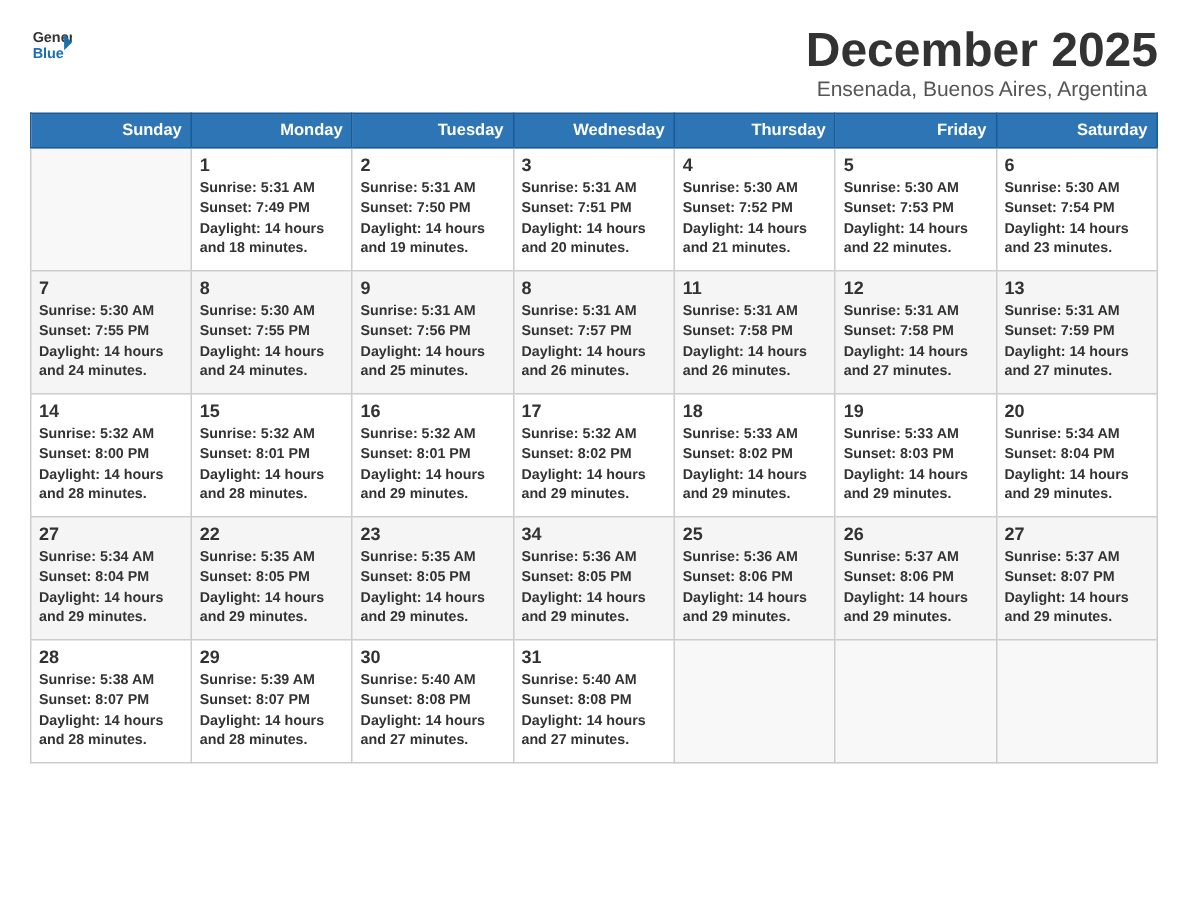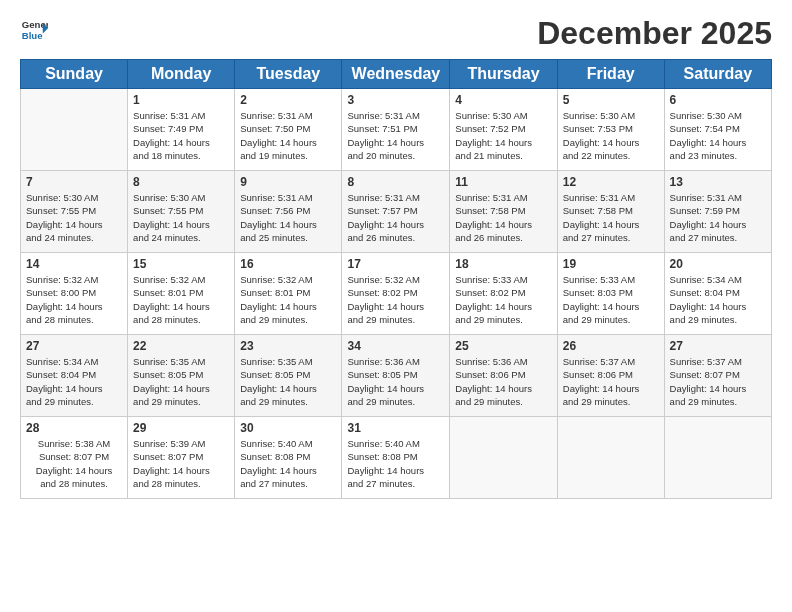--- a/index.html
+++ b/index.html
@@ -45,24 +45,24 @@
       color: #555;
     }
     .calendar {
       width: 100%;
       border-collapse: collapse;
       border: 1px solid #ccc;
     }
     .calendar th {
       background: #2e75b6;
       color: #fff;
-      font-size: 16px;
+      font-size: 11px;
       font-weight: bold;
       padding: 5px 6px;
-      text-align: center;
+      text-align: right;
       border: 1px solid #1a5a96;
     }
     .calendar td {
       border: 1px solid #ccc;
       vertical-align: top;
       padding: 4px 5px;
       width: 108px;
       height: 82px;
       background: #fff;
     }
@@ -73,39 +73,41 @@
       font-size: 12px;
       font-weight: bold;
       color: #333;
       display: block;
       margin-bottom: 2px;
     }
     .day-info {
       font-size: 9.5px;
       color: #333;
       line-height: 1.4;
+      font-weight: bold;
     }
     .row-shade {
       background: #f5f5f5 !important;
     }
   </style>
 </head>
 <body>
 
 <div class="page">
   <div class="header">
     <div class="logo">
       <svg class="logo-icon" viewBox="0 0 32 32">
         <text x="2" y="14" font-size="11" font-weight="bold" fill="#333">General</text>
         <text x="2" y="26" font-size="11" font-weight="bold" fill="#1a6faf">Blue</text>
         <polygon points="26,8 32,14 26,20" fill="#1a6faf"></polygon>
       </svg>
     </div>
     <div class="title-block">
       <div class="month-title">December 2025</div>
+      <div class="subtitle">Ensenada, Buenos Aires, Argentina</div>
     </div>
   </div>
 
   <table class="calendar">
     <thead>
       <tr>
         <th>Sunday</th>
         <th>Monday</th>
         <th>Tuesday</th>
         <th>Wednesday</th>
@@ -309,21 +311,21 @@
             <span class="day-number">27</span>
             <div class="day-info" style="white-space: pre-line;">Sunrise: 5:37 AM
 Sunset: 8:07 PM
 Daylight: 14 hours
 and 29 minutes.</div>
           </td>
         </tr>
         <tr>
           <td>
             <span class="day-number">28</span>
-            <div class="day-info" style="white-space: pre-line; text-align: center;">Sunrise: 5:38 AM
+            <div class="day-info" style="white-space: pre-line;">Sunrise: 5:38 AM
 Sunset: 8:07 PM
 Daylight: 14 hours
 and 28 minutes.</div>
           </td>
           <td>
             <span class="day-number">29</span>
             <div class="day-info" style="white-space: pre-line;">Sunrise: 5:39 AM
 Sunset: 8:07 PM
 Daylight: 14 hours
 and 28 minutes.</div>

